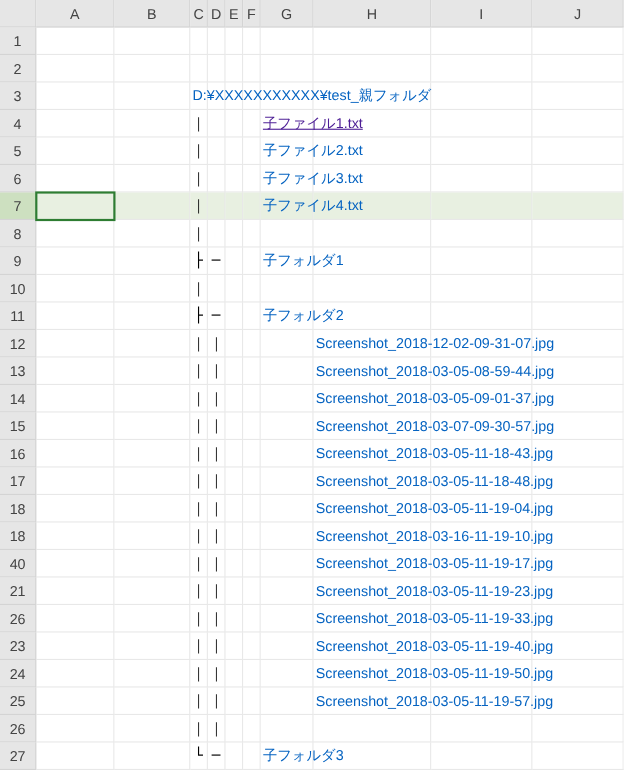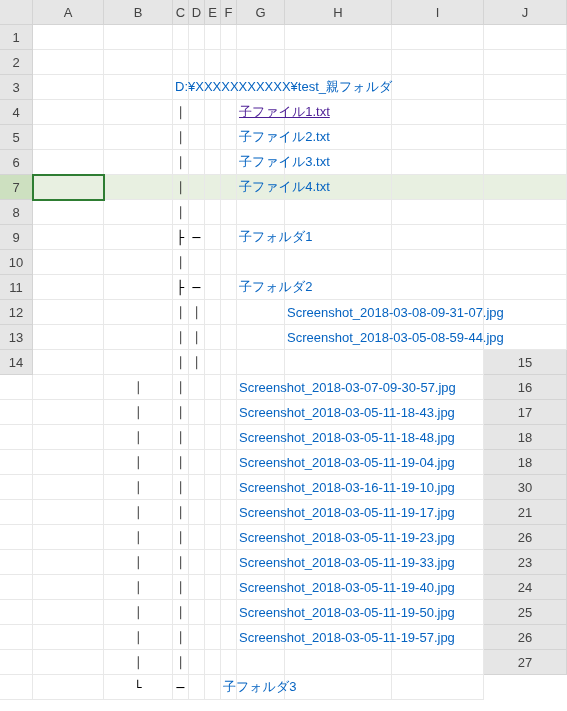--- a/index.html
+++ b/index.html
@@ -257,21 +257,21 @@
     <div class="cell tree">
       <span class="">｜</span>
     </div>
     <div class="cell tree">
       <span class="">｜</span>
     </div>
     <div class="cell"></div>
     <div class="cell"></div>
     <div class="cell"></div>
     <div class="cell">
-      <span class="ov link">Screenshot_2018-03-08-09-31-07.jpg</span>
+      <span class="ov link">Screenshot_2018-12-02-09-31-07.jpg</span>
     </div>
     <div class="cell"></div>
     <div class="cell"></div>
     <div class="rowhdr">13</div>
     <div class="cell"></div>
     <div class="cell"></div>
     <div class="cell tree">
       <span class="">｜</span>
     </div>
     <div class="cell tree">
@@ -290,20 +290,23 @@
     <div class="cell"></div>
     <div class="cell tree">
       <span class="">｜</span>
     </div>
     <div class="cell tree">
       <span class="">｜</span>
     </div>
     <div class="cell"></div>
     <div class="cell"></div>
     <div class="cell"></div>
+    <div class="cell">
+      <span class="ov link">Screenshot_2018-03-05-09-01-37.jpg</span>
+    </div>
     <div class="cell"></div>
     <div class="cell"></div>
     <div class="rowhdr">15</div>
     <div class="cell"></div>
     <div class="cell"></div>
     <div class="cell tree">
       <span class="">｜</span>
     </div>
     <div class="cell tree">
       <span class="">｜</span>
@@ -377,21 +380,21 @@
       <span class="">｜</span>
     </div>
     <div class="cell"></div>
     <div class="cell"></div>
     <div class="cell"></div>
     <div class="cell">
       <span class="ov link">Screenshot_2018-03-16-11-19-10.jpg</span>
     </div>
     <div class="cell"></div>
     <div class="cell"></div>
-    <div class="rowhdr">30</div>
+    <div class="rowhdr">40</div>
     <div class="cell"></div>
     <div class="cell"></div>
     <div class="cell tree">
       <span class="">｜</span>
     </div>
     <div class="cell tree">
       <span class="">｜</span>
     </div>
     <div class="cell"></div>
     <div class="cell"></div>

